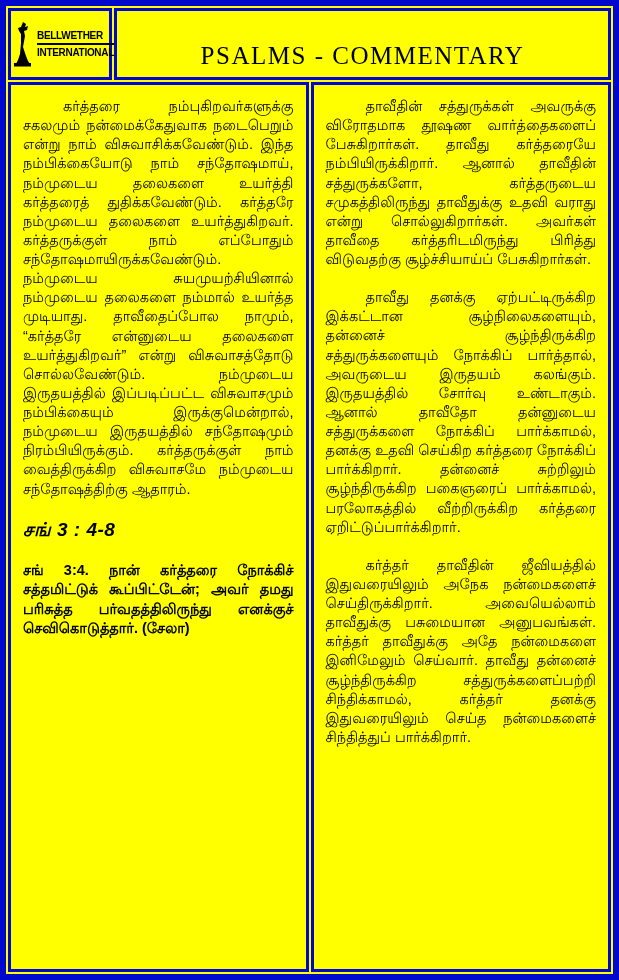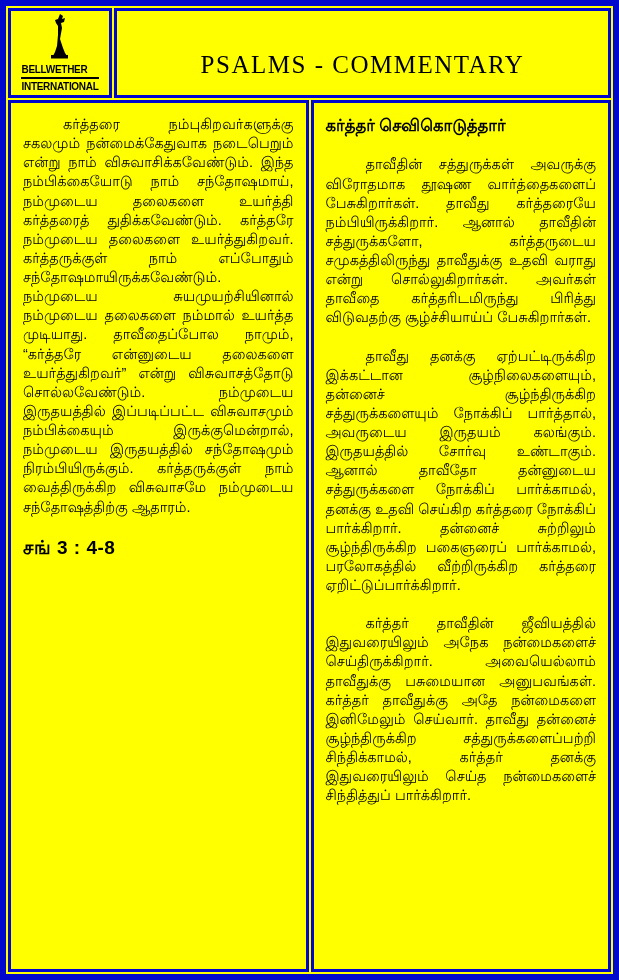--- a/index.html
+++ b/index.html
@@ -14,42 +14,42 @@
     background:var(--yellow);
     border:6px solid var(--blue);
     padding:2px;
     display:flex;flex-direction:column;
     font-family:"Liberation Sans","DejaVu Sans",sans-serif;
     color:#000;
   }
   
   .header{display:flex;gap:2px;flex:0 0 72px;}
   .hbox{border:3px solid var(--blue);background:var(--yellow);box-sizing:border-box;}
-  .logo-box{width:104px;display:flex;align-items:center;justify-content:flex-start;gap:4px;padding:2px;flex-direction:column;}
+  .logo-box{width:104px;display:flex;align-items:center;justify-content:flex-start;gap:4px;padding:2px;}
   .logo-text{display:flex;flex-direction:column;line-height:1.3;}
   .logo-line{font-weight:bold;font-size:10px;letter-spacing:-0.3px;white-space:nowrap;}
   .logo-line.underlined{border-bottom:2px solid #000;padding-bottom:1px;margin-bottom:1px;}
   .title-box{flex:1;display:flex;flex-direction:column;align-items:center;justify-content:center;gap:3px;}
   .title-tamil{font-weight:bold;font-size:21px;letter-spacing:0.5px;}
   .title-english{font-family:"Liberation Serif","DejaVu Serif",serif;font-size:25px;letter-spacing:1.5px;white-space:nowrap;margin-top:24px;}
   
   .content{flex:1;display:flex;gap:2px;margin-top:2px;min-height:0;}
   .column{
     flex:1;border:3px solid var(--blue);box-sizing:border-box;
     padding:12px 12px 6px 12px;overflow:hidden;background:var(--yellow);
   }
   .column p,.column .section-heading{margin:0 0 19px 0;}
   .para,.verse{
     font-size:14.5px;line-height:1.32;text-align:justify;
     text-justify:inter-word;
   }
   .verse{font-weight:bold;}
   .indent{text-indent:40px;}
   .section-heading{font-weight:bold;font-size:16.5px;line-height:1.3;}
-  .heading-ref{font-size:19px;margin-top:4px;letter-spacing:0.5px;}
+  .heading-ref{font-size:19px;margin-top:4px;letter-spacing:0.5px;font-style:italic;}
   .logo-icon svg{display:block;}
 </style>
 </head>
 <body>
 
 <div class="page">
 
   <div class="header">
 
     <div class="hbox logo-box">
@@ -72,24 +72,24 @@
 
   </div>
 
   <div class="content">
 
     <div class="column">
       <p class="para indent">கர்த்தரை நம்புகிறவர்களுக்கு சகலமும் நன்மைக்கேதுவாக நடைபெறும் என்று நாம் விசுவாசிக்கவேண்டும். இந்த நம்பிக்கையோடு நாம் சந்தோஷமாய், நம்முடைய தலைகளை உயர்த்தி கர்த்தரைத் துதிக்கவேண்டும். கர்த்தரே நம்முடைய தலைகளை உயர்த்துகிறவர். கர்த்தருக்குள் நாம் எப்போதும் சந்தோஷமாயிருக்கவேண்டும். நம்முடைய சுயமுயற்சியினால் நம்முடைய தலைகளை நம்மால் உயர்த்த முடியாது. தாவீதைப்போல நாமும், “கர்த்தரே என்னுடைய தலைகளை உயர்த்துகிறவர்” என்று விசுவாசத்தோடு சொல்லவேண்டும். நம்முடைய இருதயத்தில் இப்படிப்பட்ட விசுவாசமும் நம்பிக்கையும் இருக்குமென்றால், நம்முடைய இருதயத்தில் சந்தோஷமும் நிரம்பியிருக்கும். கர்த்தருக்குள் நாம் வைத்திருக்கிற விசுவாசமே நம்முடைய சந்தோஷத்திற்கு ஆதாரம்.</p>
       <div class="section-heading">
         <div class="heading-ref">சங் 3 : 4-8</div>
       </div>
+      <p class="verse">சங் 3:4. நான் கர்த்தரை நோக்கிச் சத்தமிட்டுக் கூப்பிட்டேன்; அவர் தமது பரிசுத்த பர்வதத்திலிருந்து எனக்குச் செவிகொடுத்தார். (சேலா)</p>
     </div>
 
     <div class="column">
-      <div class="section-heading">கர்த்தர் செவிகொடுத்தார்</div>
       <p class="para indent">தாவீதின் சத்துருக்கள் அவருக்கு விரோதமாக தூஷண வார்த்தைகளைப் பேசுகிறார்கள். தாவீது கர்த்தரையே நம்பியிருக்கிறார். ஆனால் தாவீதின் சத்துருக்களோ, கர்த்தருடைய சமுகத்திலிருந்து தாவீதுக்கு உதவி வராது என்று சொல்லுகிறார்கள். அவர்கள் தாவீதை கர்த்தரிடமிருந்து பிரித்து விடுவதற்கு சூழ்ச்சியாய்ப் பேசுகிறார்கள்.</p>
       <p class="para indent">தாவீது தனக்கு ஏற்பட்டிருக்கிற இக்கட்டான சூழ்நிலைகளையும், தன்னைச் சூழ்ந்திருக்கிற சத்துருக்களையும் நோக்கிப் பார்த்தால், அவருடைய இருதயம் கலங்கும். இருதயத்தில் சோர்வு உண்டாகும். ஆனால் தாவீதோ தன்னுடைய சத்துருக்களை நோக்கிப் பார்க்காமல், தனக்கு உதவி செய்கிற கர்த்தரை நோக்கிப் பார்க்கிறார். தன்னைச் சுற்றிலும் சூழ்ந்திருக்கிற பகைஞரைப் பார்க்காமல், பரலோகத்தில் வீற்றிருக்கிற கர்த்தரை ஏறிட்டுப்பார்க்கிறார்.</p>
       <p class="para indent">கர்த்தர் தாவீதின் ஜீவியத்தில் இதுவரையிலும் அநேக நன்மைகளைச் செய்திருக்கிறார். அவையெல்லாம் தாவீதுக்கு பசுமையான அனுபவங்கள். கர்த்தர் தாவீதுக்கு அதே நன்மைகளை இனிமேலும் செய்வார். தாவீது தன்னைச் சூழ்ந்திருக்கிற சத்துருக்களைப்பற்றி சிந்திக்காமல், கர்த்தர் தனக்கு இதுவரையிலும் செய்த நன்மைகளைச் சிந்தித்துப் பார்க்கிறார்.</p>
     </div>
 
   </div>
 
 </div>
 
 </body></html>

